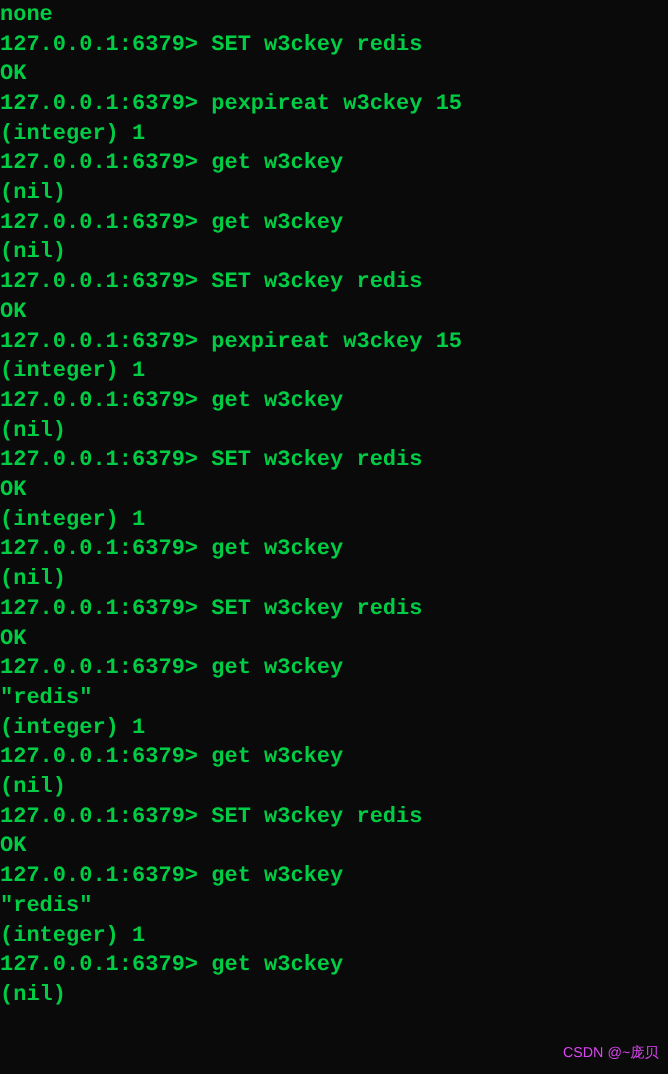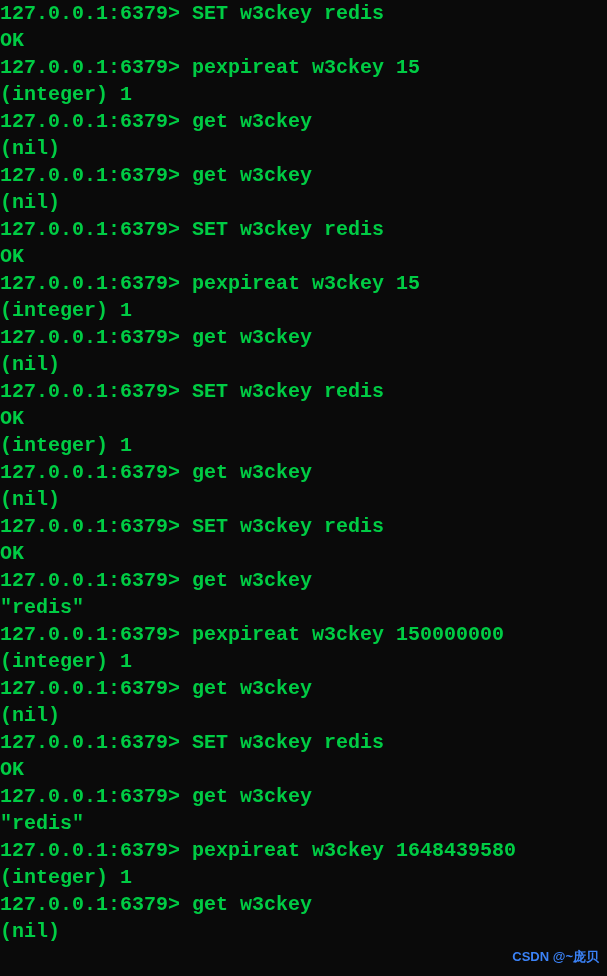--- a/index.html
+++ b/index.html
@@ -23,30 +23,31 @@
     .terminal {
       padding: 0;
     }
     .line {
       white-space: pre;
     }
     .watermark {
       position: absolute;
       bottom: 10px;
       right: 8px;
-      color: #3b82f6;
+      color: #d946ef;
       font-size: 13px;
       font-family: Arial, sans-serif;
-      font-weight: bold;
+      font-weight: normal;
     }
   </style>
 </head>
 <body>
 
 <div class="terminal">
+  <div class="line">none</div>
   <div class="line">127.0.0.1:6379&gt; SET w3ckey redis</div>
   <div class="line">OK</div>
   <div class="line">127.0.0.1:6379&gt; pexpireat w3ckey 15</div>
   <div class="line">(integer) 1</div>
   <div class="line">127.0.0.1:6379&gt; get w3ckey</div>
   <div class="line">(nil)</div>
   <div class="line">127.0.0.1:6379&gt; get w3ckey</div>
   <div class="line">(nil)</div>
   <div class="line">127.0.0.1:6379&gt; SET w3ckey redis</div>
   <div class="line">OK</div>
@@ -56,27 +57,25 @@
   <div class="line">(nil)</div>
   <div class="line">127.0.0.1:6379&gt; SET w3ckey redis</div>
   <div class="line">OK</div>
   <div class="line">(integer) 1</div>
   <div class="line">127.0.0.1:6379&gt; get w3ckey</div>
   <div class="line">(nil)</div>
   <div class="line">127.0.0.1:6379&gt; SET w3ckey redis</div>
   <div class="line">OK</div>
   <div class="line">127.0.0.1:6379&gt; get w3ckey</div>
   <div class="line">"redis"</div>
-  <div class="line">127.0.0.1:6379&gt; pexpireat w3ckey 150000000</div>
   <div class="line">(integer) 1</div>
   <div class="line">127.0.0.1:6379&gt; get w3ckey</div>
   <div class="line">(nil)</div>
   <div class="line">127.0.0.1:6379&gt; SET w3ckey redis</div>
   <div class="line">OK</div>
   <div class="line">127.0.0.1:6379&gt; get w3ckey</div>
   <div class="line">"redis"</div>
-  <div class="line">127.0.0.1:6379&gt; pexpireat w3ckey 1648439580</div>
   <div class="line">(integer) 1</div>
   <div class="line">127.0.0.1:6379&gt; get w3ckey</div>
   <div class="line">(nil)</div>
 </div>
 
 <div class="watermark">CSDN @~庞贝</div>
 
 </body></html>

